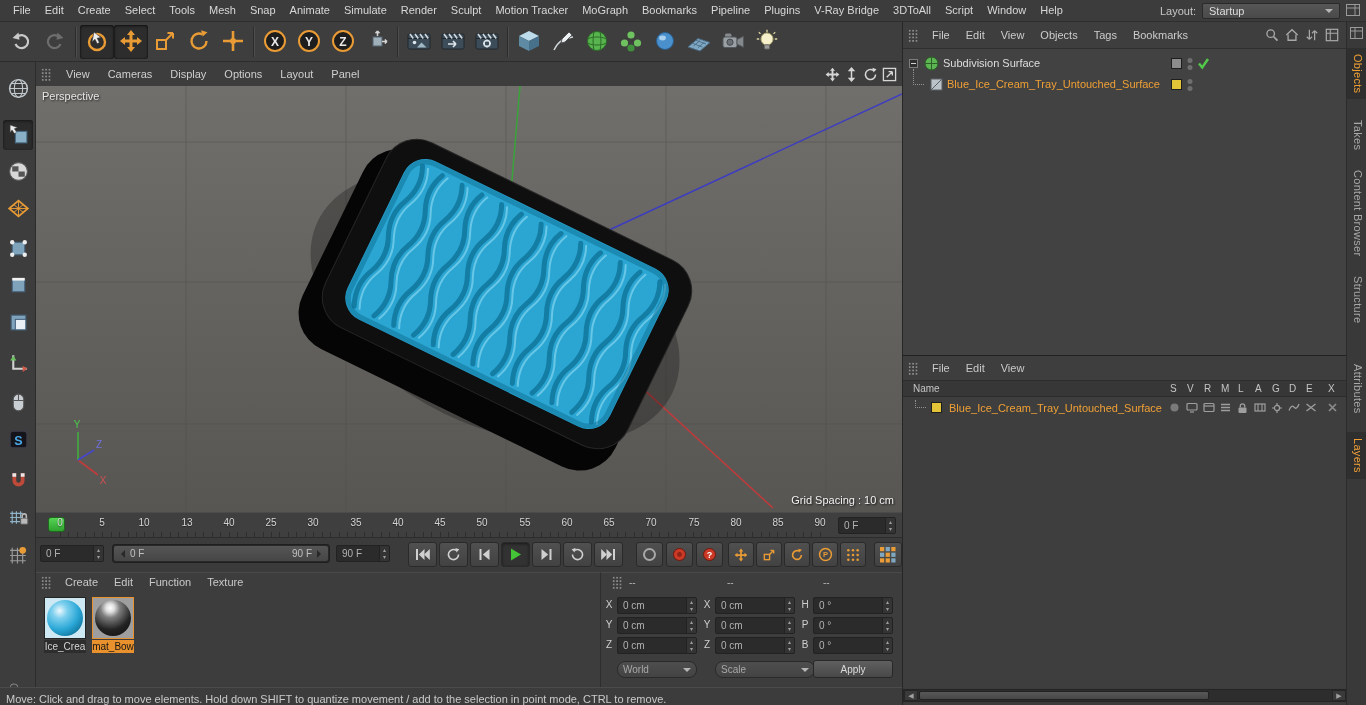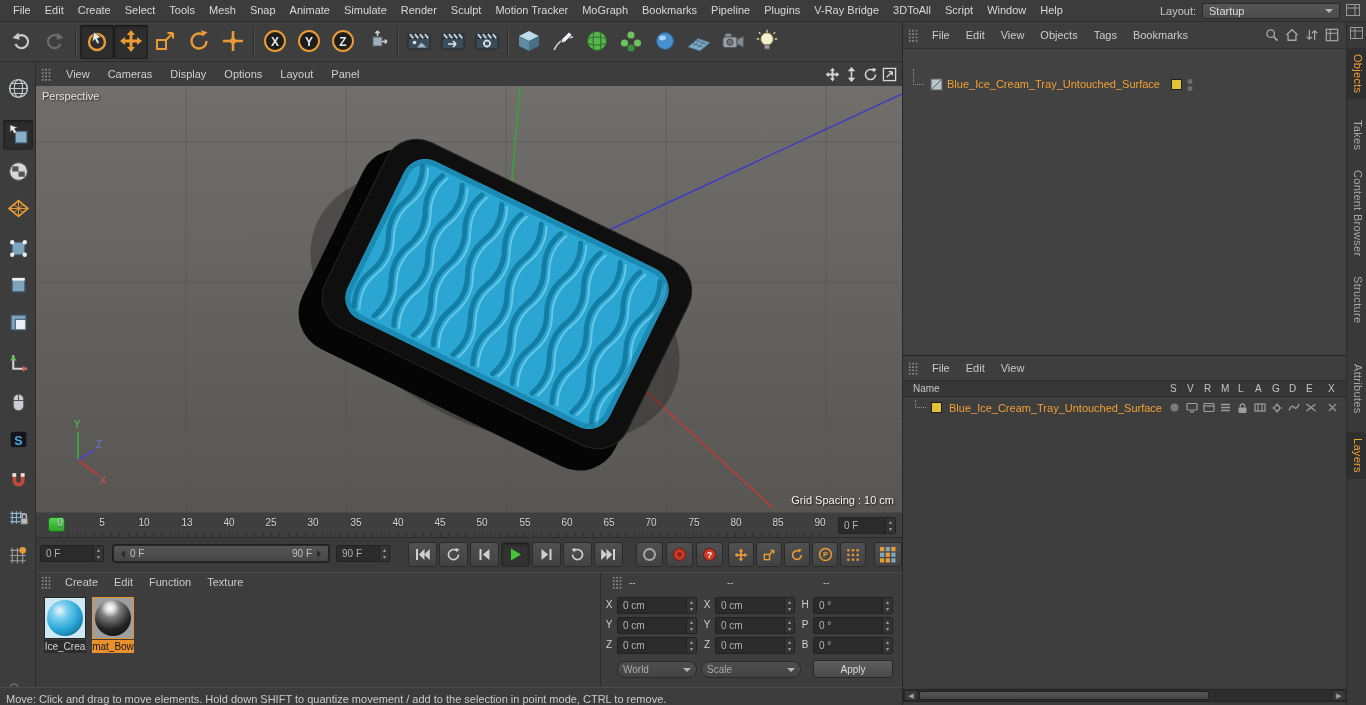--- a/index.html
+++ b/index.html
@@ -779,21 +779,21 @@
         <span class="spin">
           <span>▴</span>
           <span>▾</span>
         </span>
       </div>
 
     <div class="dropdown" style="left:16px; top:88px; width:80px">
         <span>World</span>
         <span class="dd-arrow"></span>
       </div>
-    <div class="dropdown" style="left:100px; top:88px; width:100px">
+    <div class="dropdown" style="left:114px; top:88px; width:100px">
         <span>Scale</span>
         <span class="dd-arrow"></span>
       </div>
     <div class="applybtn" style="left:212px; top:87px; width:80px">
         <span>Apply</span>
       </div>
   </div>
 
   <div class="objman abs">
     <div class="om-head">
@@ -824,20 +824,38 @@
           </span>
         <span class="vico">
             <svg width="14" height="14" viewBox="0 0 16 16">
               <rect x="1.5" y="1.5" width="13" height="13" fill="none" stroke="#a8a8a8" stroke-width="1.4"></rect>
               <path d="M1.5 6 h13 M6 1.5 v13" stroke="#a8a8a8" stroke-width="1.2"></path>
             </svg>
           </span>
       </span>
     </div>
     <div class="om-body">
+      <div class="orow" style="top:4px">
+        <span class="expander" style="left:6px">
+            <i></i>
+          </span>
+        <span class="oicon" style="left:21px"><svg width="15" height="15" viewBox="0 0 15 15">
+              <circle cx="7.5" cy="7.5" r="6.5" fill="#5cb452" stroke="#2c5e28"></circle>
+              <path d="M1 7.5 h13 M7.5 1 v13" stroke="#2c5e28"></path>
+            </svg></span>
+        <span class="oname" style="left:40px">Subdivision Surface</span>
+        <span class="chip" style="left:268px; background:#8c8c8c"></span>
+        <span class="oicon" style="left:284px; top:4px"><svg width="6" height="14">
+              <circle cx="3" cy="3.5" r="2.5" fill="#6e6e6e"></circle>
+              <circle cx="3" cy="10.5" r="2.5" fill="#6e6e6e"></circle>
+            </svg></span>
+        <span class="oicon" style="left:294px; top:4px"><svg width="13" height="13" viewBox="0 0 13 13">
+              <path d="M2 6.5 l3.2 4 5.8-8.5" stroke="#53c94a" stroke-width="2.4" fill="none"></path>
+            </svg></span>
+      </div>
       <div class="orow" style="top:25px">
         <span class="treeline" style="left:10px"></span>
         <span class="oicon" style="left:26px"><svg width="15" height="15" viewBox="0 0 15 15">
               <rect x="2" y="2" width="11" height="11" fill="#bcc3c8" stroke="#5a6166"></rect>
               <path d="M2 13 L13 2" stroke="#5a6166"></path>
             </svg></span>
         <span class="oname sel" style="left:44px">Blue_Ice_Cream_Tray_Untouched_Surface</span>
         <span class="chip" style="left:268px; background:#e3c438"></span>
         <span class="oicon" style="left:284px; top:4px"><svg width="6" height="14">
               <circle cx="3" cy="3.5" r="2.5" fill="#6e6e6e"></circle>

